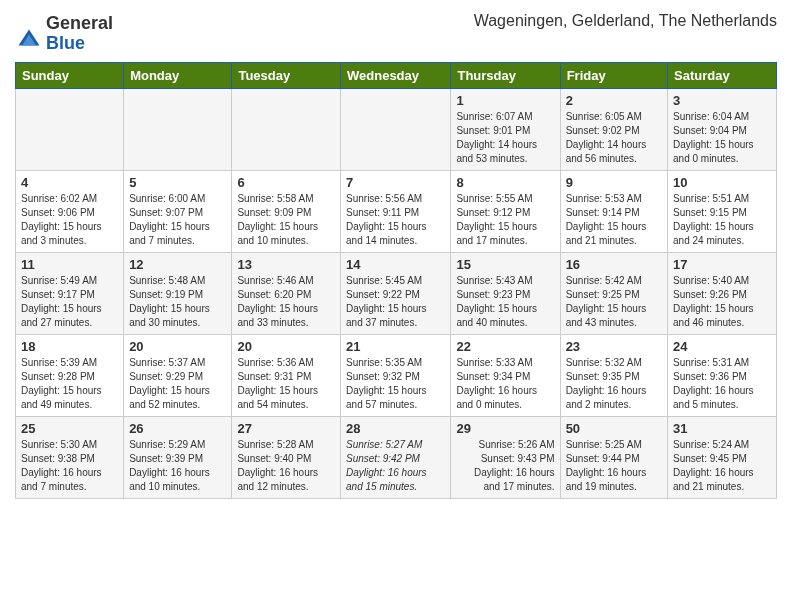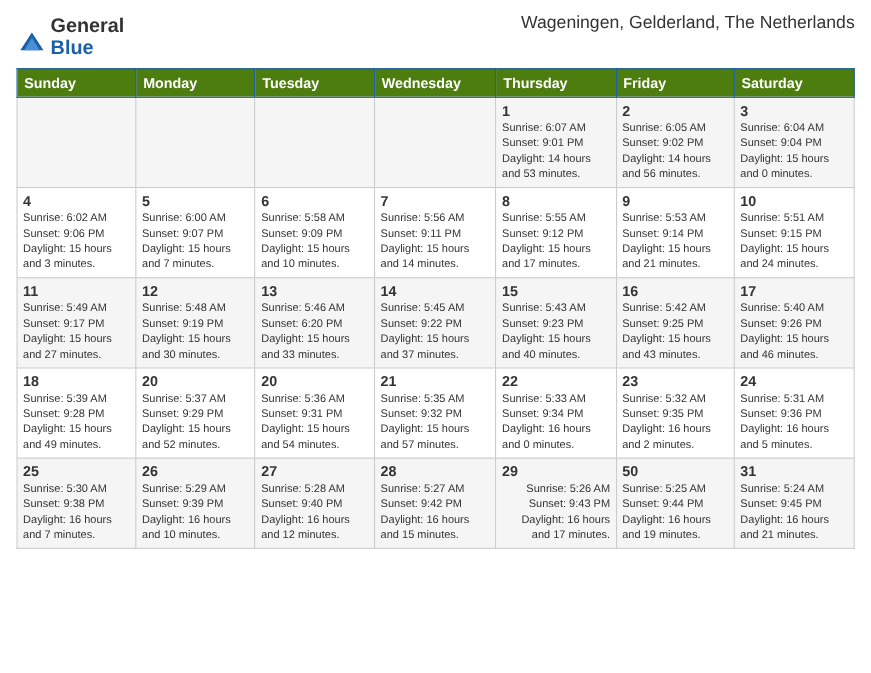--- a/index.html
+++ b/index.html
@@ -341,21 +341,21 @@
           </td>
           <td>
             <span class="day-number">27</span>
             <div class="day-info" style="white-space: pre-line;">Sunrise: 5:28 AM
 Sunset: 9:40 PM
 Daylight: 16 hours
 and 12 minutes.</div>
           </td>
           <td>
             <span class="day-number">28</span>
-            <div class="day-info" style="white-space: pre-line;">Sunrise: 5:27 AM
+            <div class="day-info" style="white-space: pre-line; font-style: italic;">Sunrise: 5:27 AM
 Sunset: 9:42 PM
 Daylight: 16 hours
 and 15 minutes.</div>
           </td>
           <td>
             <span class="day-number">29</span>
             <div class="day-info" style="white-space: pre-line; text-align: right;">Sunrise: 5:26 AM
 Sunset: 9:43 PM
 Daylight: 16 hours
 and 17 minutes.</div>

